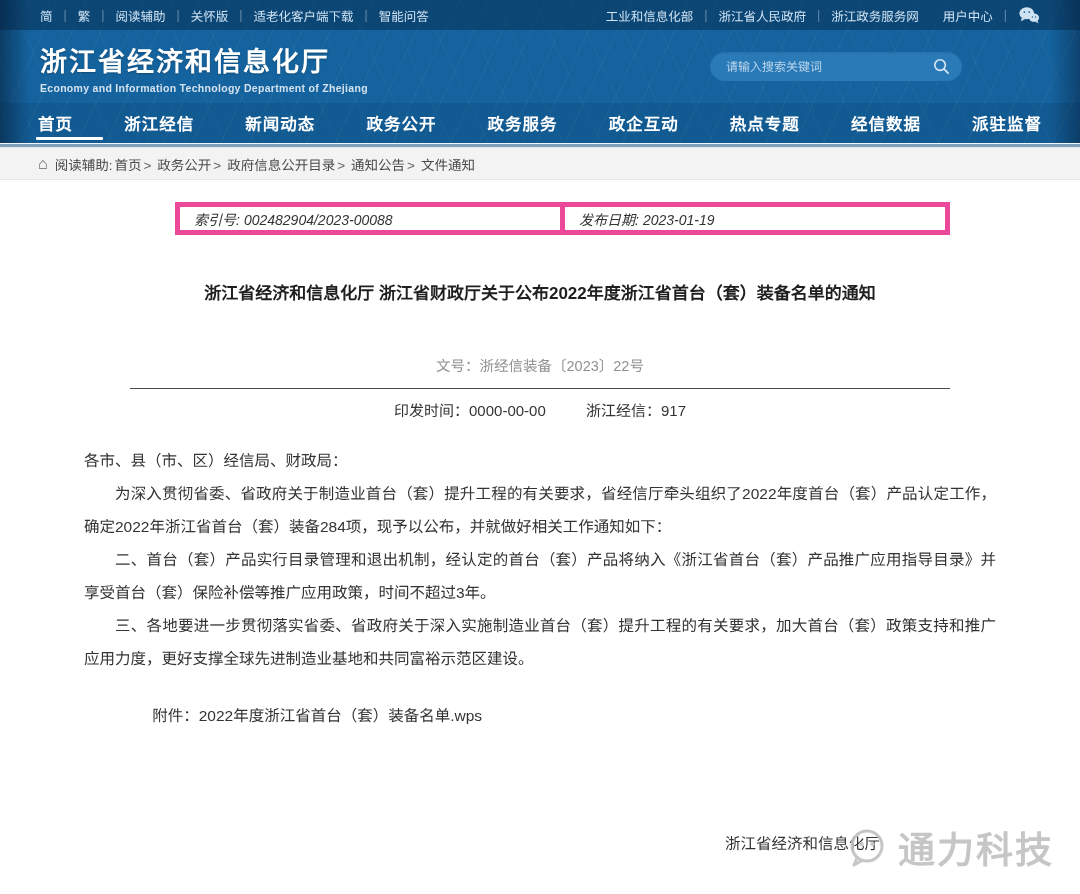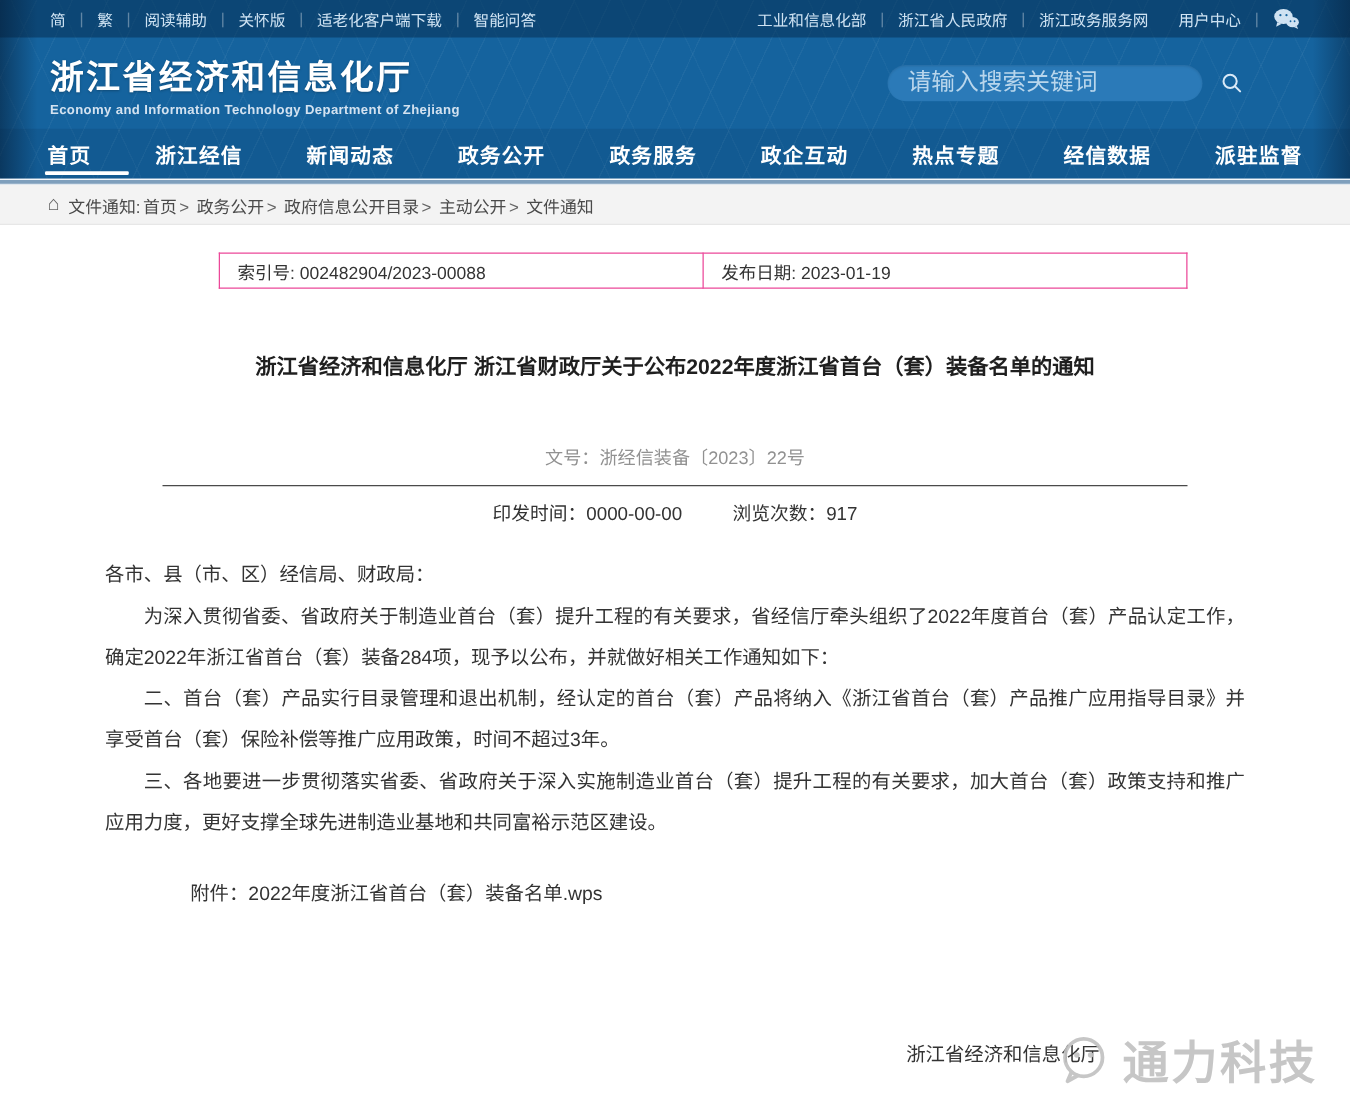--- a/index.html
+++ b/index.html
@@ -38,21 +38,21 @@
   }
   .site-name { font-size:27px; font-weight:bold; color:#fff; letter-spacing:2px; text-shadow:0 1px 2px rgba(0,0,0,0.25); }
   .site-name-en { font-size:10.5px; color:#d3e2f0; margin-top:3px; letter-spacing:0.3px; font-weight:bold; }
   .search {
     width:252px; height:29px; margin-right:78px; border-radius:15px;
     background:#2b7ab8; display:flex; align-items:center;
     box-shadow:inset 0 1px 2px rgba(0,0,0,0.12);
   }
   .search input {
     flex:1; background:transparent; border:none; outline:none;
-    padding:0 6px 0 16px; font-size:19px; color:#eaf4fc;
+    padding:0 6px 0 16px; font-size:12px; color:#eaf4fc;
     font-family:inherit;
   }
   .search input::placeholder { color:#b9d6ec; }
   .search-icon { margin-right:12px; display:flex; cursor:pointer; }
 
   .nav {
     position:relative; height:40px; list-style:none; display:flex;
     justify-content:space-between; align-items:stretch; padding:0 38px;
     background:rgba(0,20,45,0.10);
   }
@@ -84,22 +84,22 @@
   .crumbs li { cursor:pointer; }
   .crumbs li::after { content:">"; margin:0 6px 0 2px; color:#666; }
   .crumbs li:last-child::after { content:""; margin:0; }
 
   
   .meta-table {
     position:absolute; top:202px; left:175px; width:775px;
     border-collapse:collapse; font-size:14px; color:#333;
   }
   .meta-table td {
-    width:50%; height:28px; border:1px solid #ec4899;
-    padding-left:14px; background:#fff; white-space:nowrap;
+    width:50%; height:28px; border:5px solid #ec4899;
+    padding-left:14px; background:#fff; white-space:nowrap;font-style:italic;
   }
   .meta-table .lbl { margin-right:4px; }
 
   
   .article-title {
     position:absolute; top:276px; left:60px; width:960px;
     text-align:center; font-size:17px; line-height:35px;
     color:#1f1f1f; font-weight:bold;
   }
   .doc-no {
@@ -202,26 +202,26 @@
     </ul>
 
     <div class="edge left"></div>
     <div class="edge right"></div>
   </div>
 
   <div class="steel-line"></div>
 
   <div class="breadcrumb-bar">
     <span class="home-icon">⌂</span>
-    <span class="crumb-prefix">文件通知:</span>
+    <span class="crumb-prefix">阅读辅助:</span>
     <ul class="crumbs">
       <li>首页</li>
       <li>政务公开</li>
       <li>政府信息公开目录</li>
-      <li>主动公开</li>
+      <li>通知公告</li>
       <li>文件通知</li>
     </ul>
   </div>
 
   <table class="meta-table">
     <tbody>
       <tr>
         <td>
           <span class="lbl">索引号:</span><span class="val">002482904/2023-00088</span>
         </td>
@@ -235,21 +235,21 @@
   <h1 class="article-title">浙江省经济和信息化厅 浙江省财政厅关于公布2022年度浙江省首台（套）装备名单的通知</h1>
 
   <div class="doc-no">
     <span>文号：</span><span>浙经信装备〔2023〕22号</span>
   </div>
 
   <hr class="rule">
 
   <div class="meta-row">
     <span class="pair"><span>印发时间：</span><span>0000-00-00</span></span>
-    <span class="pair"><span>浏览次数：</span><span>917</span></span>
+    <span class="pair"><span>浙江经信：</span><span>917</span></span>
   </div>
 
   <div class="body-text">
     <p class="no-indent">各市、县（市、区）经信局、财政局：</p>
     <p>为深入贯彻省委、省政府关于制造业首台（套）提升工程的有关要求，省经信厅牵头组织了2022年度首台（套）产品认定工作，确定2022年浙江省首台（套）装备284项，现予以公布，并就做好相关工作通知如下：</p>
     <p>二、首台（套）产品实行目录管理和退出机制，经认定的首台（套）产品将纳入《浙江省首台（套）产品推广应用指导目录》并享受首台（套）保险补偿等推广应用政策，时间不超过3年。</p>
     <p>三、各地要进一步贯彻落实省委、省政府关于深入实施制造业首台（套）提升工程的有关要求，加大首台（套）政策支持和推广应用力度，更好支撑全球先进制造业基地和共同富裕示范区建设。</p>
     <p class="attachment">附件：2022年度浙江省首台（套）装备名单.wps</p>
   </div>
 

